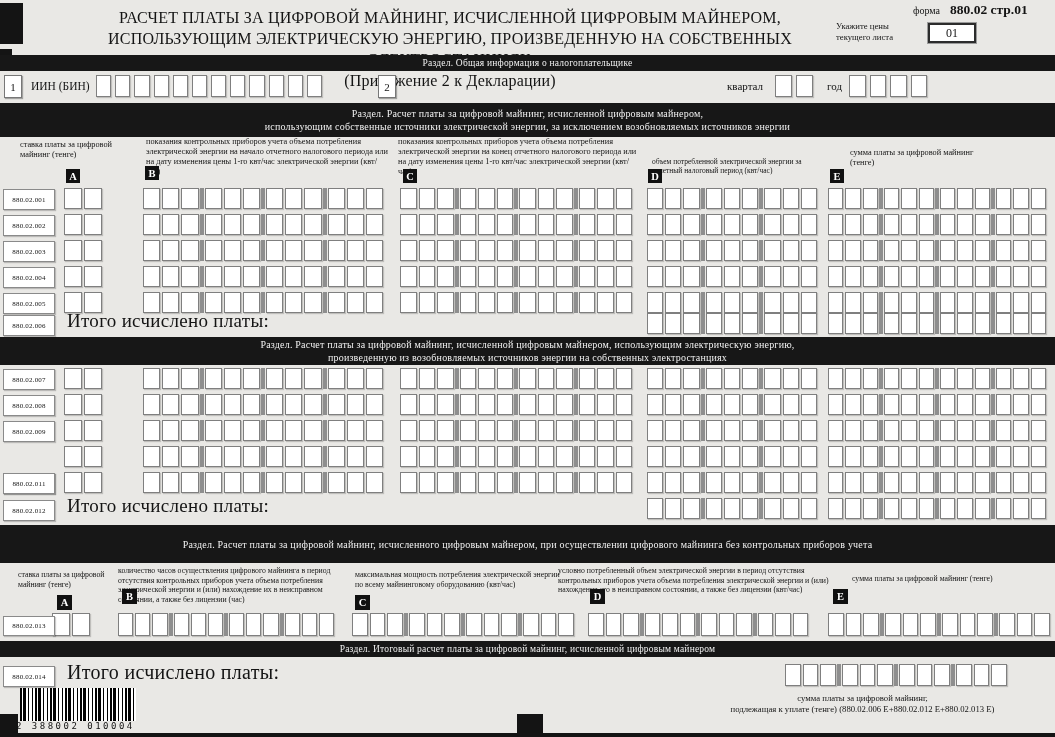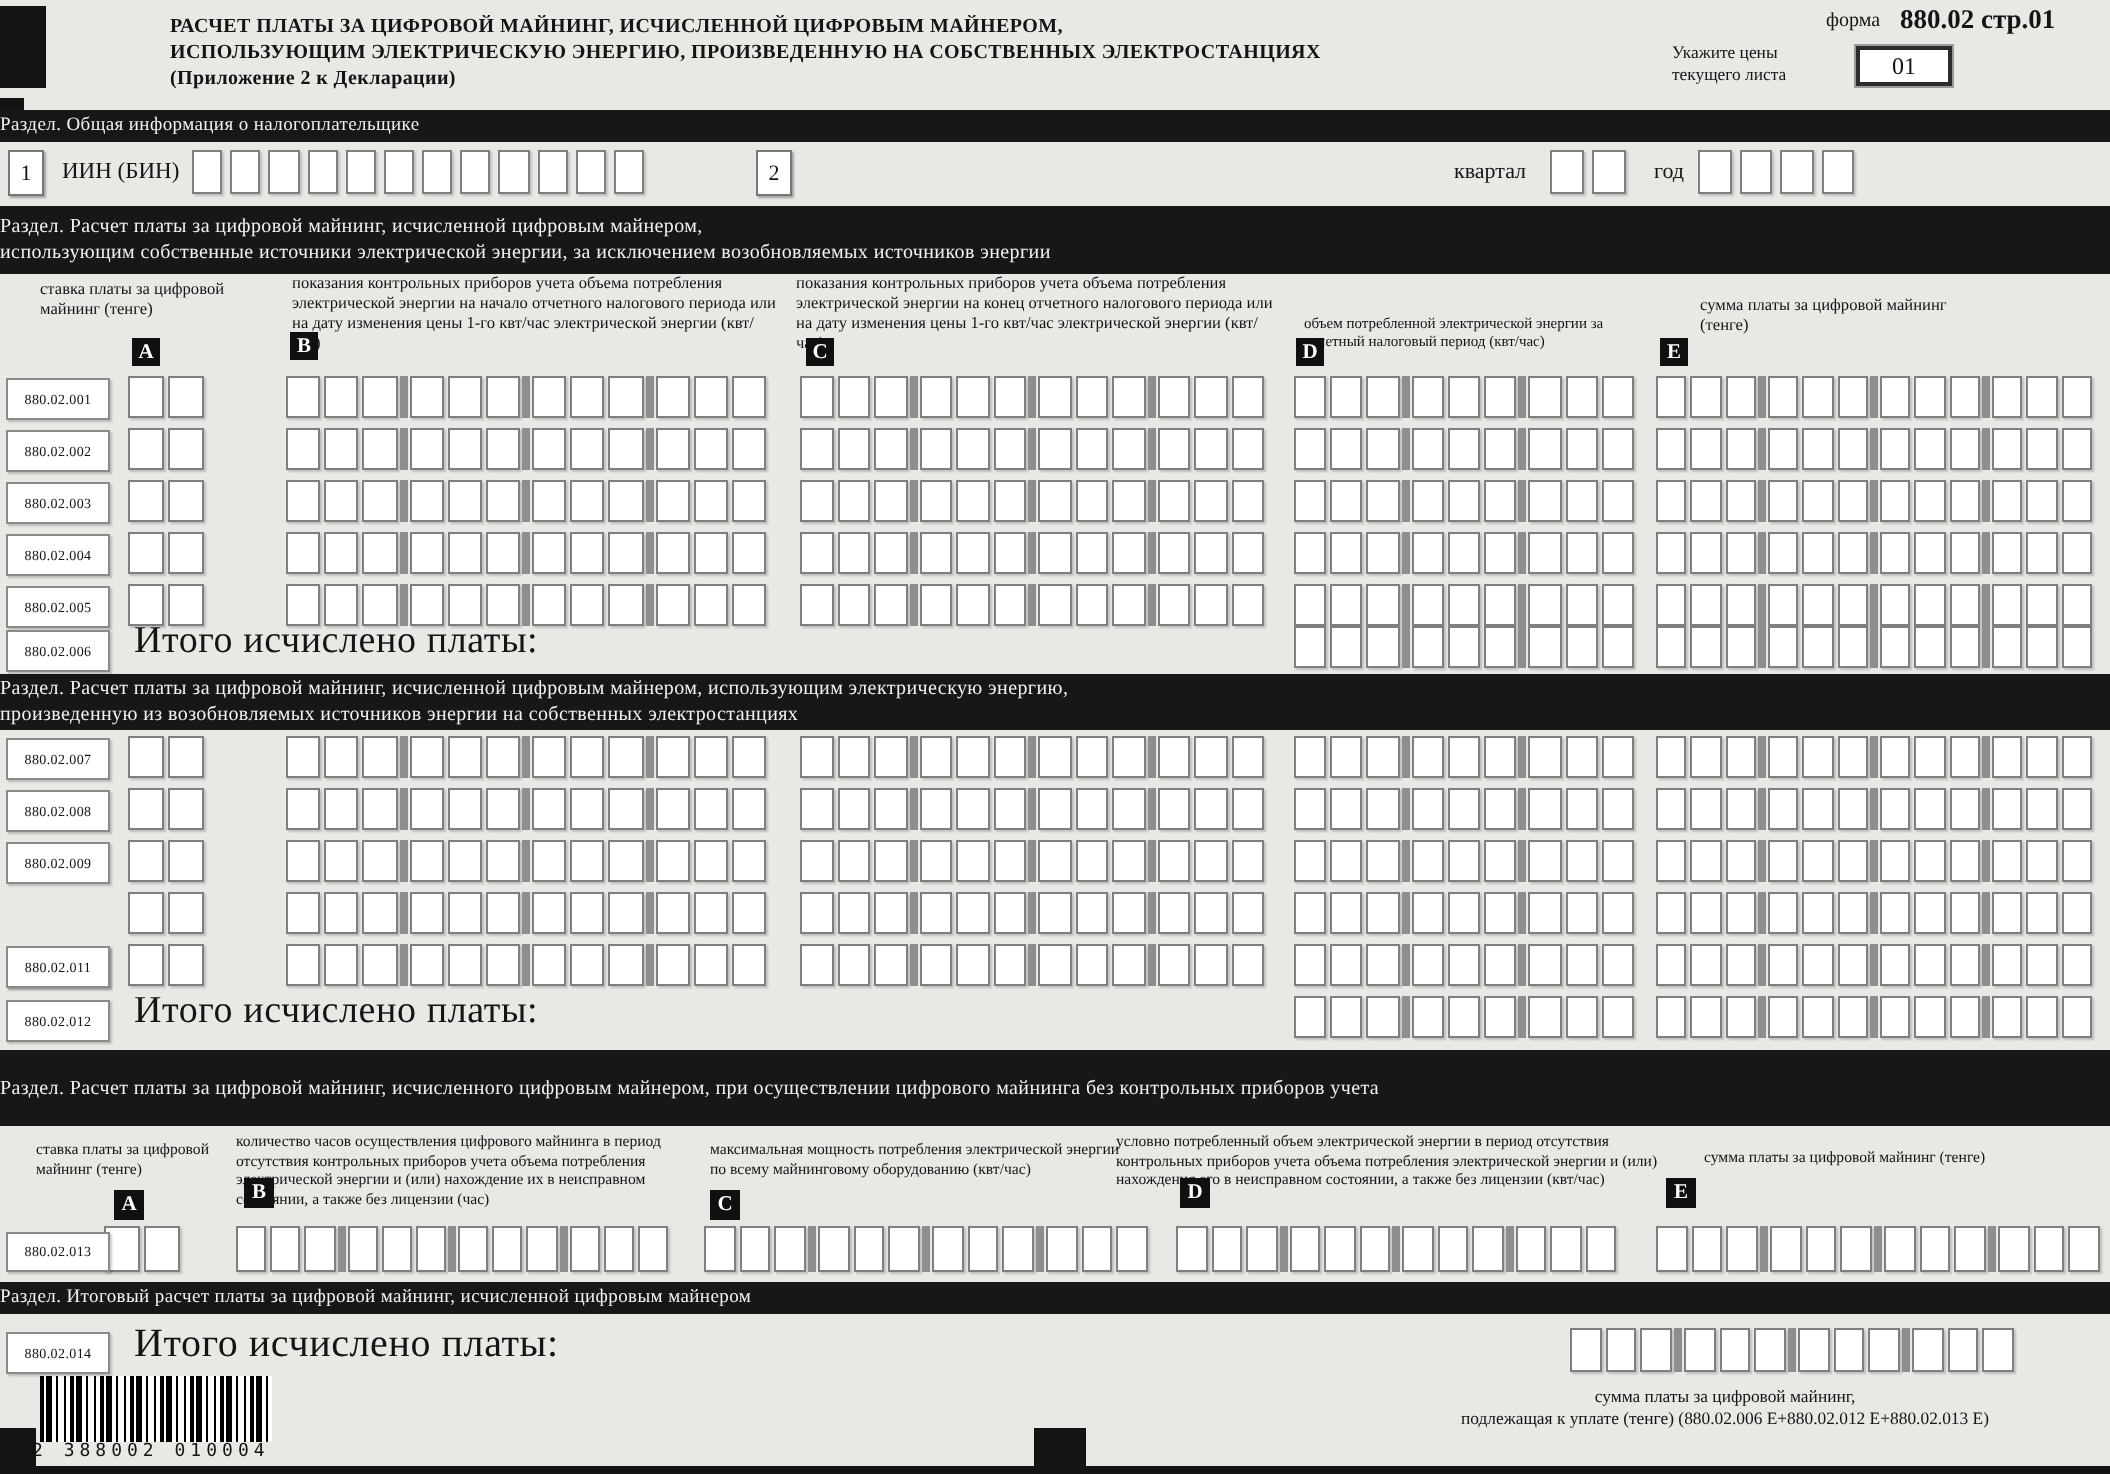--- a/index.html
+++ b/index.html
@@ -1,23 +1,23 @@
 <!DOCTYPE html>
 <html><head>
 <meta charset="utf-8">
 <style>
   html,body{margin:0;padding:0;background:#fff}
   .page{position:relative;width:1055px;height:737px;background:#e9e8e5;overflow:hidden;
         font-family:"Liberation Serif","DejaVu Serif",serif;color:#141414}
   .abs{position:absolute}
   .mark{position:absolute;background:#141414}
-  .title{position:absolute;left:85px;top:7px;width:730px;
-         font-weight:bold;font-size:10px;line-height:1.32;letter-spacing:.2px}
+  .title{position:absolute;left:85px;top:7px;width:730px;text-align:center;
+         font-weight:normal;font-size:16px;line-height:1.32;letter-spacing:.2px}
   .bar{position:absolute;left:0;width:1055px;background:#171717;color:#f2f2f2;
-       display:flex;flex-direction:column;justify-content:center;text-align:left;
+       display:flex;flex-direction:column;justify-content:center;text-align:center;
        font-size:10px;line-height:1.3;letter-spacing:.2px}
   .sheetbox{position:absolute;width:44px;height:16px;background:#fff;border:2px solid #2c2c2c;
             outline:1px solid #9a9a9a;text-align:center;font-size:12px;line-height:16px}
   .badge{position:absolute;width:16px;height:21px;background:#fff;border:1px solid #777;
          box-shadow:1px 1px 1px rgba(0,0,0,.3);font-size:11px;display:flex;align-items:center;justify-content:center}
   .lbl{position:absolute;white-space:nowrap}
   .digit-row{position:absolute;display:flex;align-items:stretch}
   .grp{display:flex;gap:2px;min-width:0}
   .cell{flex:1;background:#fff;border:1px solid #7f7f7f;box-shadow:1px 1px 1px rgba(0,0,0,.18);min-width:0}
   .sep{width:4px;background:#8e8e8e;margin:0 1px;flex:0 0 auto}

